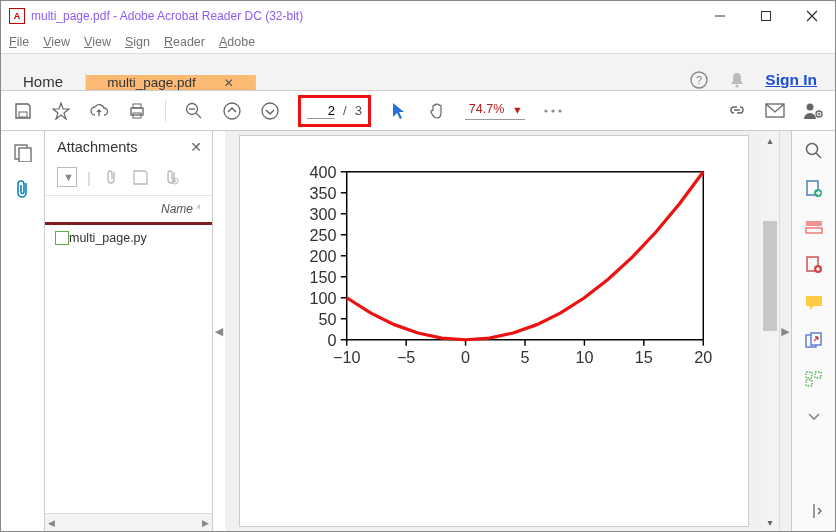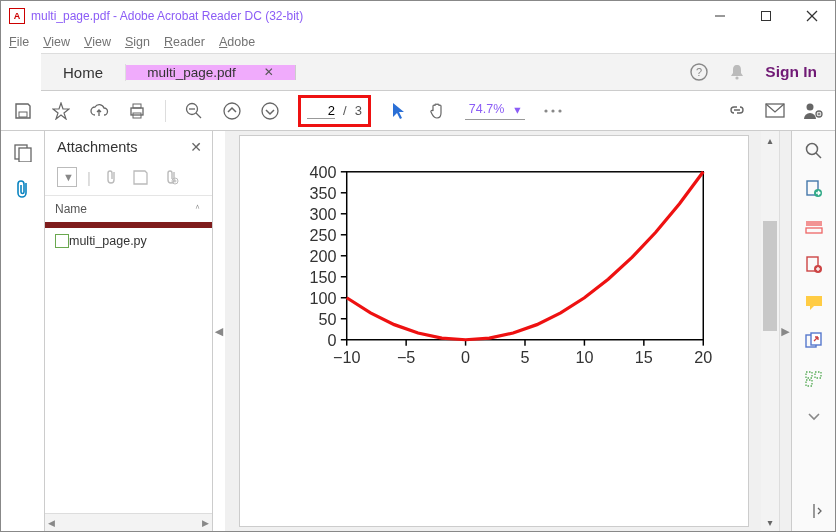--- a/index.html
+++ b/index.html
@@ -4,40 +4,40 @@
 <style>
   * { box-sizing: border-box; margin: 0; padding: 0; font-family: "Segoe UI", Arial, sans-serif; }
   body { width: 836px; height: 532px; overflow: hidden; background: #fff; border: 1px solid #888; position: relative; }
   .titlebar { height: 30px; display: flex; align-items: center; padding: 0 0 0 8px; font-size: 12px; }
   .titlebar .app-icon { width: 16px; height: 16px; background: #fff; border: 1px solid #c00; color: #c00; font-size: 9px; font-weight: bold; display: flex; align-items: center; justify-content: center; margin-right: 6px; }
   .titlebar .title-txt { flex: 1; color: #8b5cf6; }
   .titlebar .win-btn { width: 46px; height: 30px; display: flex; align-items: center; justify-content: center; color: #333; }
   .menubar { height: 22px; display: flex; align-items: center; padding: 0 8px; font-size: 12.5px; color: #737373; gap: 14px; }
   .menubar span { text-decoration: underline; text-decoration-color: transparent; }
   .menubar span::first-letter { text-decoration: underline; }
-  .tabbar { height: 38px; background: #f3f3f3; display: flex; align-items: center; border-top: 1px solid #ddd; border-bottom: 1px solid #ccc; margin-left: 40px; }
+  .tabbar { height: 38px; background: #f3f3f3; display: flex; align-items: flex-end; border-top: 1px solid #ddd; border-bottom: 1px solid #ccc; }
   .tabbar .home, .tabbar .tools { padding: 0 22px; display: flex; align-items: center; font-size: 15px; color: #333; border-right: 1px solid #ddd; }
-  .tabbar .doc-tab { flex: 0 0 auto; min-width: 170px; background: #f0abfc; border-right: 1px solid #ccc; display: flex; align-items: center; justify-content: center; gap: 28px; padding: 0 14px; font-size: 13.5px; color: #333; }
+  .tabbar .doc-tab { flex: 0 0 auto; min-width: 170px; background: #fdba74; border-right: 1px solid #ccc; display: flex; align-items: center; justify-content: center; gap: 28px; padding: 0 14px; font-size: 13.5px; color: #333; }
   .tabbar .doc-tab .close { font-size: 12px; color: #555; }
   .tabbar .spacer { flex: 1; }
   .tabbar .right { display: flex; align-items: center; gap: 18px; padding: 0 18px; font-size: 15.5px; color: #555; }
-  .tabbar .signin { font-weight: 600; color: #701a75; }
+  .tabbar .signin { font-weight: 600; color: #1d4ed8; text-decoration: underline; }
   .toolbar { height: 40px; display: flex; align-items: center; padding: 0 12px; gap: 18px; border-bottom: 1px solid #ccc; background: #fff; color: #555; font-size: 16px; }
   .toolbar .sep { width: 1px; height: 22px; background: #ddd; }
   .toolbar .page-box { border: 3px solid #e11; padding: 3px 6px; display: flex; align-items: center; gap: 8px; font-size: 13px; height: 32px; }
   .toolbar .page-box input { width: 28px; border: none; border-bottom: 1px solid #999; text-align: right; font-size: 13px; outline: none; }
-  .toolbar .zoom { font-size: 12.5px; color: #8b5cf6; border-bottom: 1px solid #999; padding: 0 4px 2px; display: flex; gap: 10px; align-items: center; }
+  .toolbar .zoom { font-size: 12.5px; color: #b91c1c; border-bottom: 1px solid #999; padding: 0 4px 2px; display: flex; gap: 10px; align-items: center; }
   .toolbar .grow { flex: 1; }
   .main { display: flex; height: calc(100% - 30px - 22px - 38px - 40px); }
   .navstrip { width: 44px; background: #fff; border-right: 1px solid #ccc; display: flex; flex-direction: column; align-items: center; padding-top: 12px; gap: 16px; color: #555; font-size: 17px; }
   .navstrip .active { color: #0a84c1; }
   .attach-panel { width: 168px; border-right: 1px solid #ccc; background: #fff; display: flex; flex-direction: column; font-size: 13px; color: #333; }
   .attach-panel .hdr { display: flex; align-items: center; justify-content: space-between; padding: 8px 10px 8px 12px; font-size: 14.5px; }
   .attach-panel .tools-row { display: flex; align-items: center; gap: 10px; padding: 4px 10px 8px 12px; color: #888; font-size: 15px; border-bottom: 1px solid #e5e5e5; }
-  .attach-panel .name-hdr { font-size: 12px; color: #555; padding: 6px 10px; border-bottom: 6px solid #7f1d1d; display:flex; justify-content:space-between; }
+  .attach-panel .name-hdr { font-size: 12px; color: #555; padding: 6px 10px; border-bottom: 3px solid #7f1d1d; display:flex; justify-content:flex-end;font-style:italic; }
   .attach-panel .file-row { padding: 6px 10px; display: flex; align-items: center; font-size: 12.5px; }
   .attach-panel .file-row .fi { width: 14px; height: 14px; background: #fff; border: 1px solid #6aa84f; position: relative; }
   .attach-panel .bottom-scroll { margin-top: auto; height: 18px; background: #f3f3f3; border-top: 1px solid #ddd; display:flex; align-items:center; }
   .collapse-handle { width: 12px; display: flex; align-items: center; justify-content: center; color: #888; font-size: 11px; background: #fff; }
   .doc-area { flex: 1; background: #f0f0f0; position: relative; overflow: hidden; }
   .doc-area .vscroll { position: absolute; right: 0; top: 0; bottom: 0; width: 18px; background: #f3f3f3; }
   .doc-area .vscroll .up, .doc-area .vscroll .down { height:18px; display:flex; align-items:center; justify-content:center; font-size:10px; color:#666; }
   .doc-area .vscroll .thumb { position:absolute; left:2px; right:2px; top:90px; height:110px; background:#c8c8c8; }
   .page { position: absolute; left: 14px; right: 30px; top: 4px; bottom: 4px; background: #fff; border: 1px solid #ccc; }
   .chart { position: absolute; left: 36px; top: 24px; right: 30px; bottom: 24px; }

